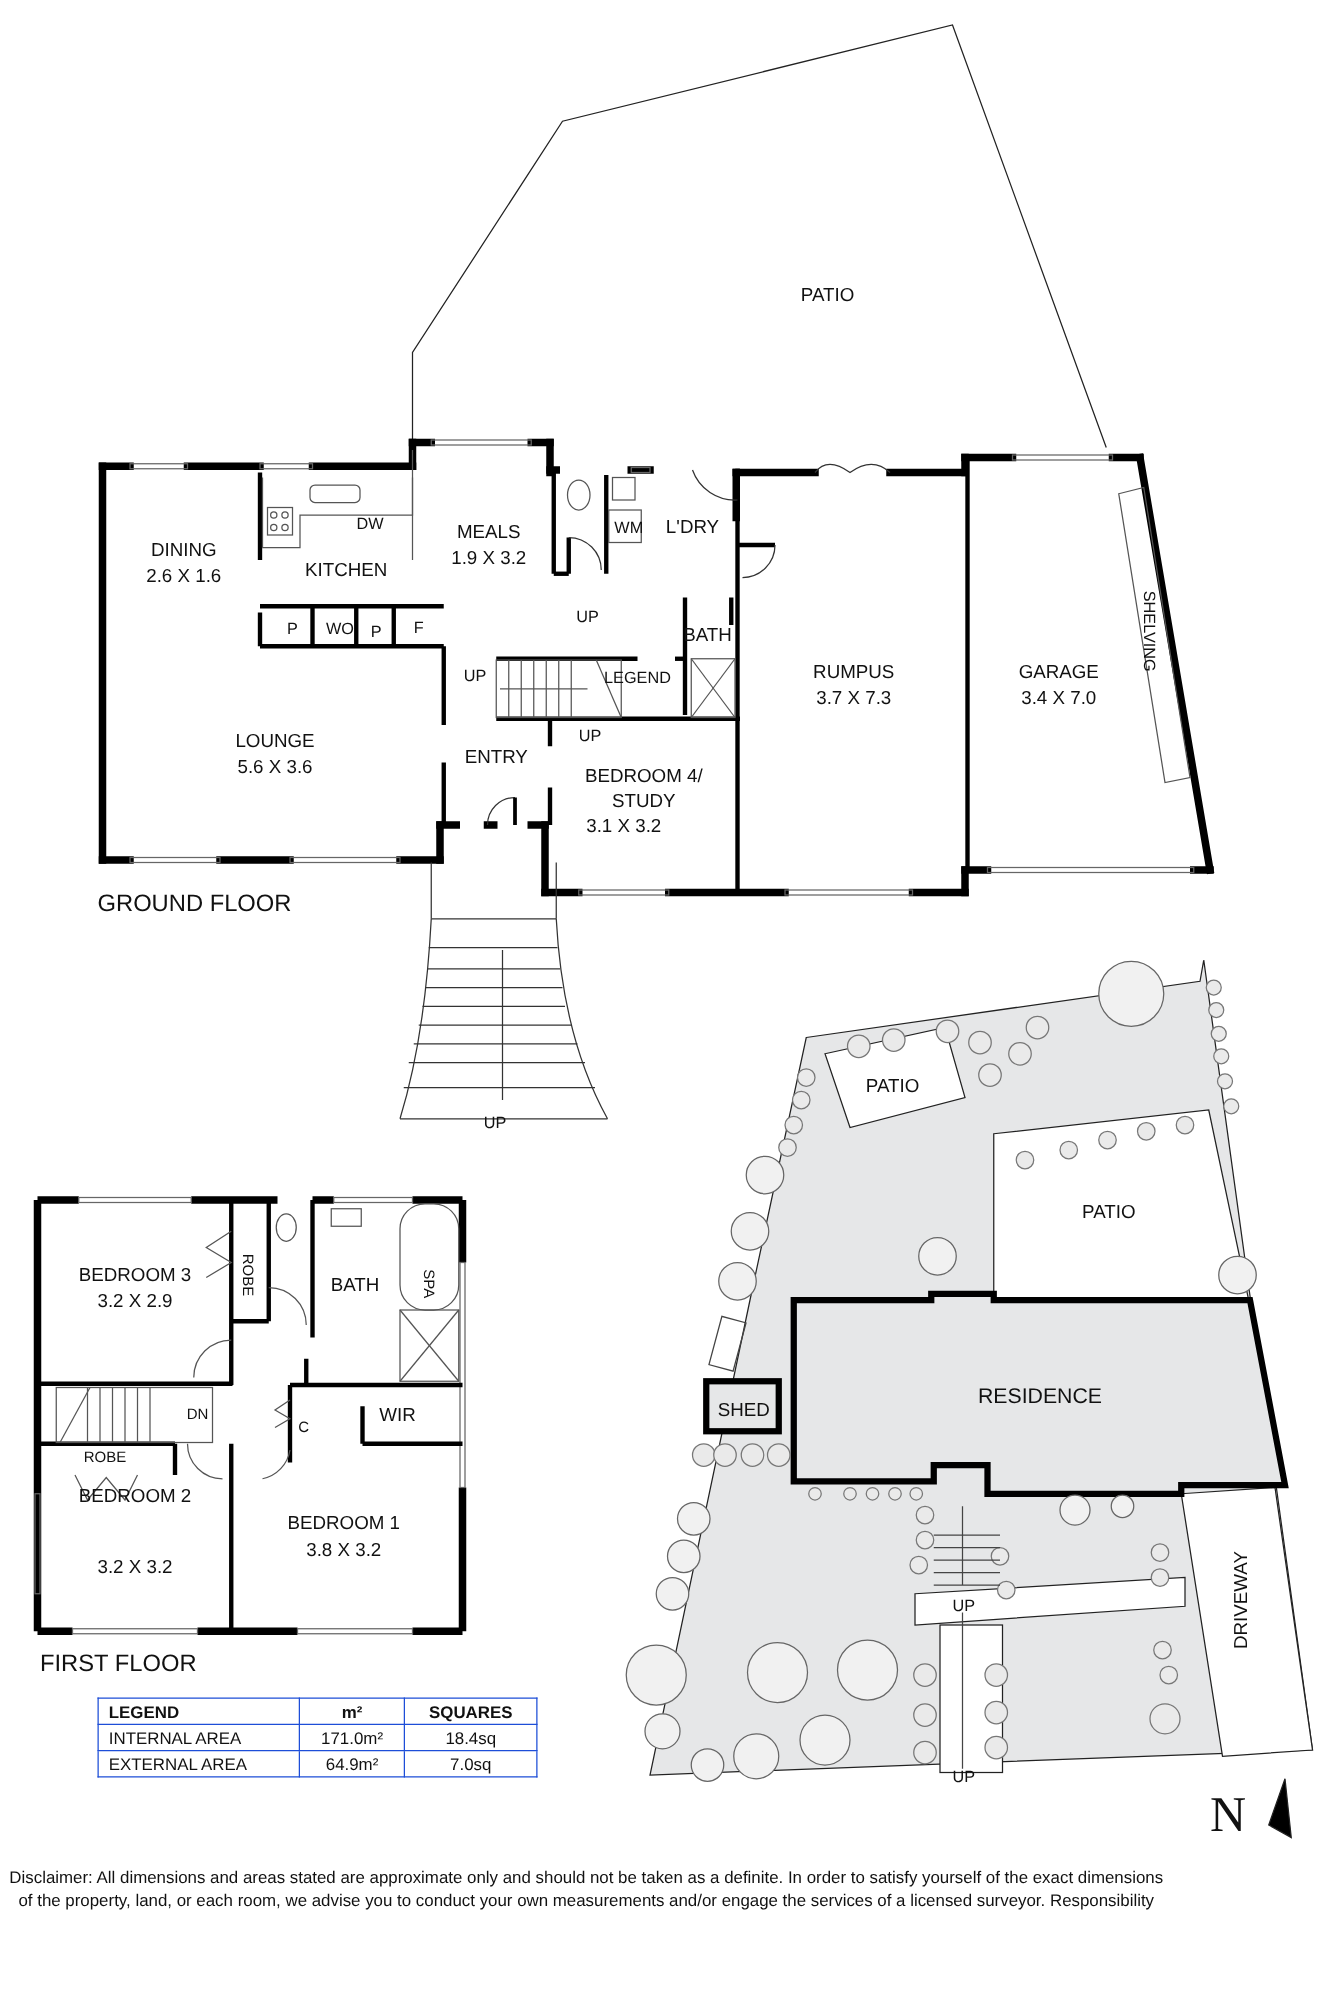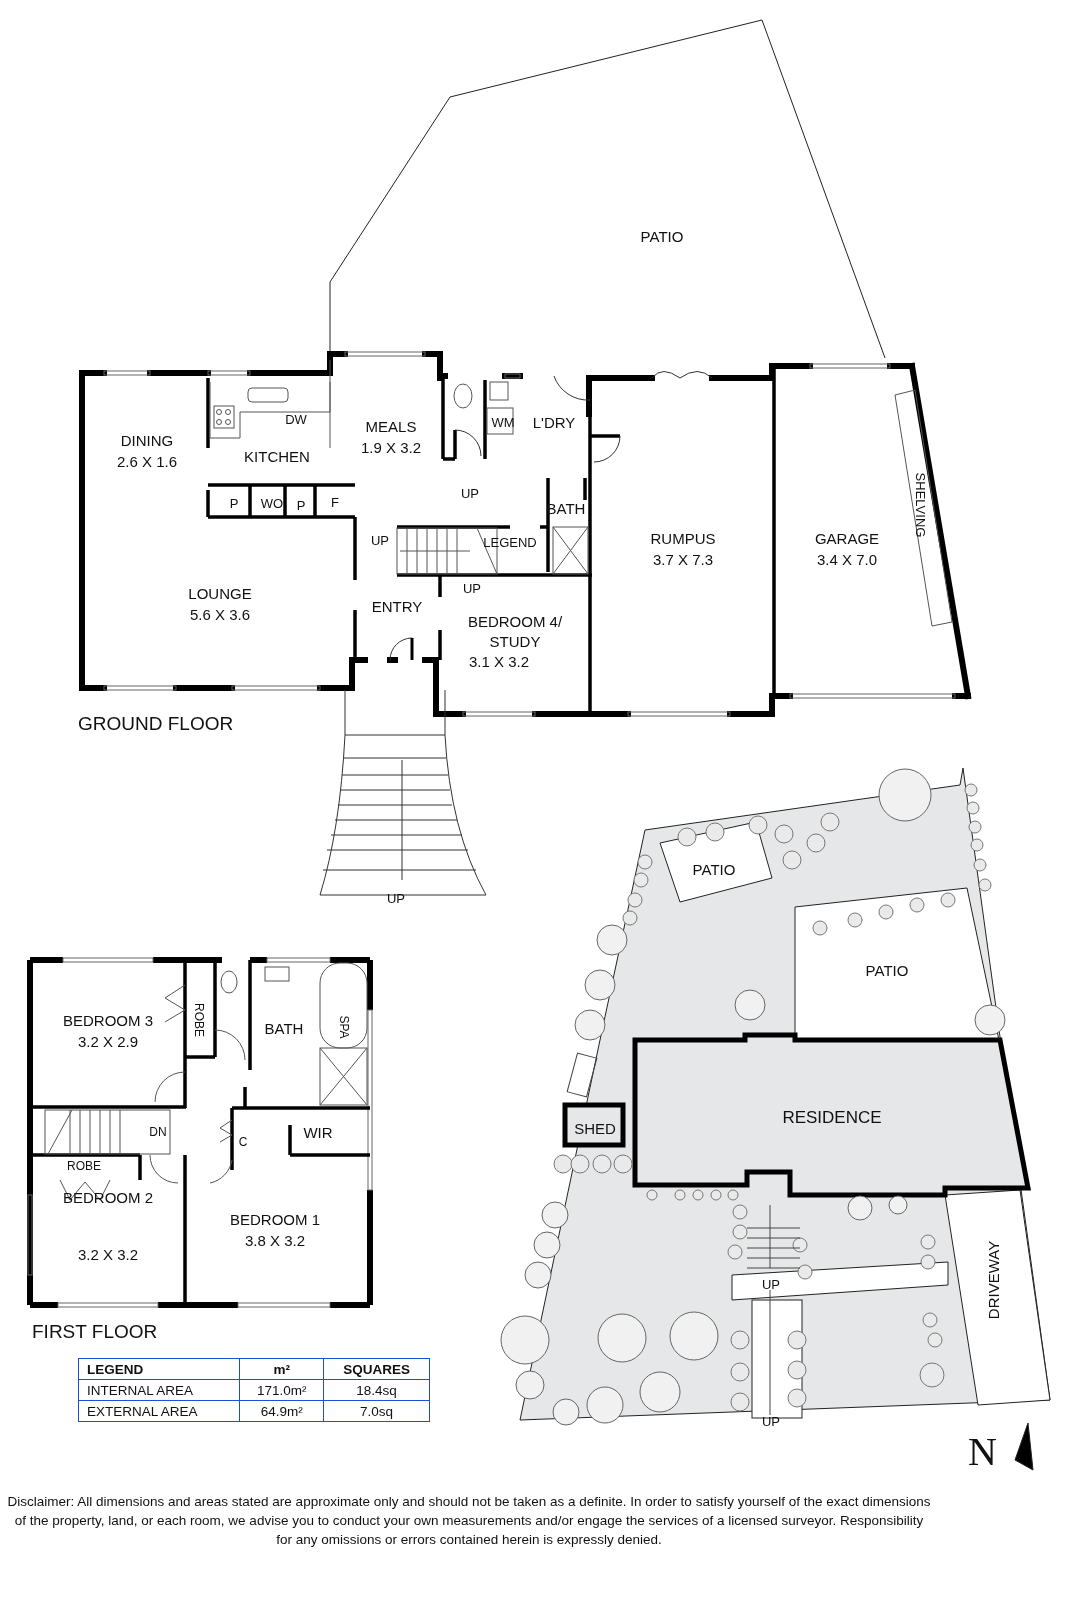--- a/index.html
+++ b/index.html
@@ -382,14 +382,13 @@
     <td class="c">7.0sq</td>
   </tr>
 </tbody>
   </table>
 
 <div class="north">N</div>
 
 <div class="disclaimer">
   <div>Disclaimer: All dimensions and areas stated are approximate only and should not be taken as a definite. In order to satisfy yourself of the exact dimensions</div>
   <div>of the property, land, or each room, we advise you to conduct your own measurements and/or engage the services of a licensed surveyor. Responsibility</div>
-  <div>for any omissions or errors contained herein is expressly denied.</div>
 </div>
 
 </body></html>

